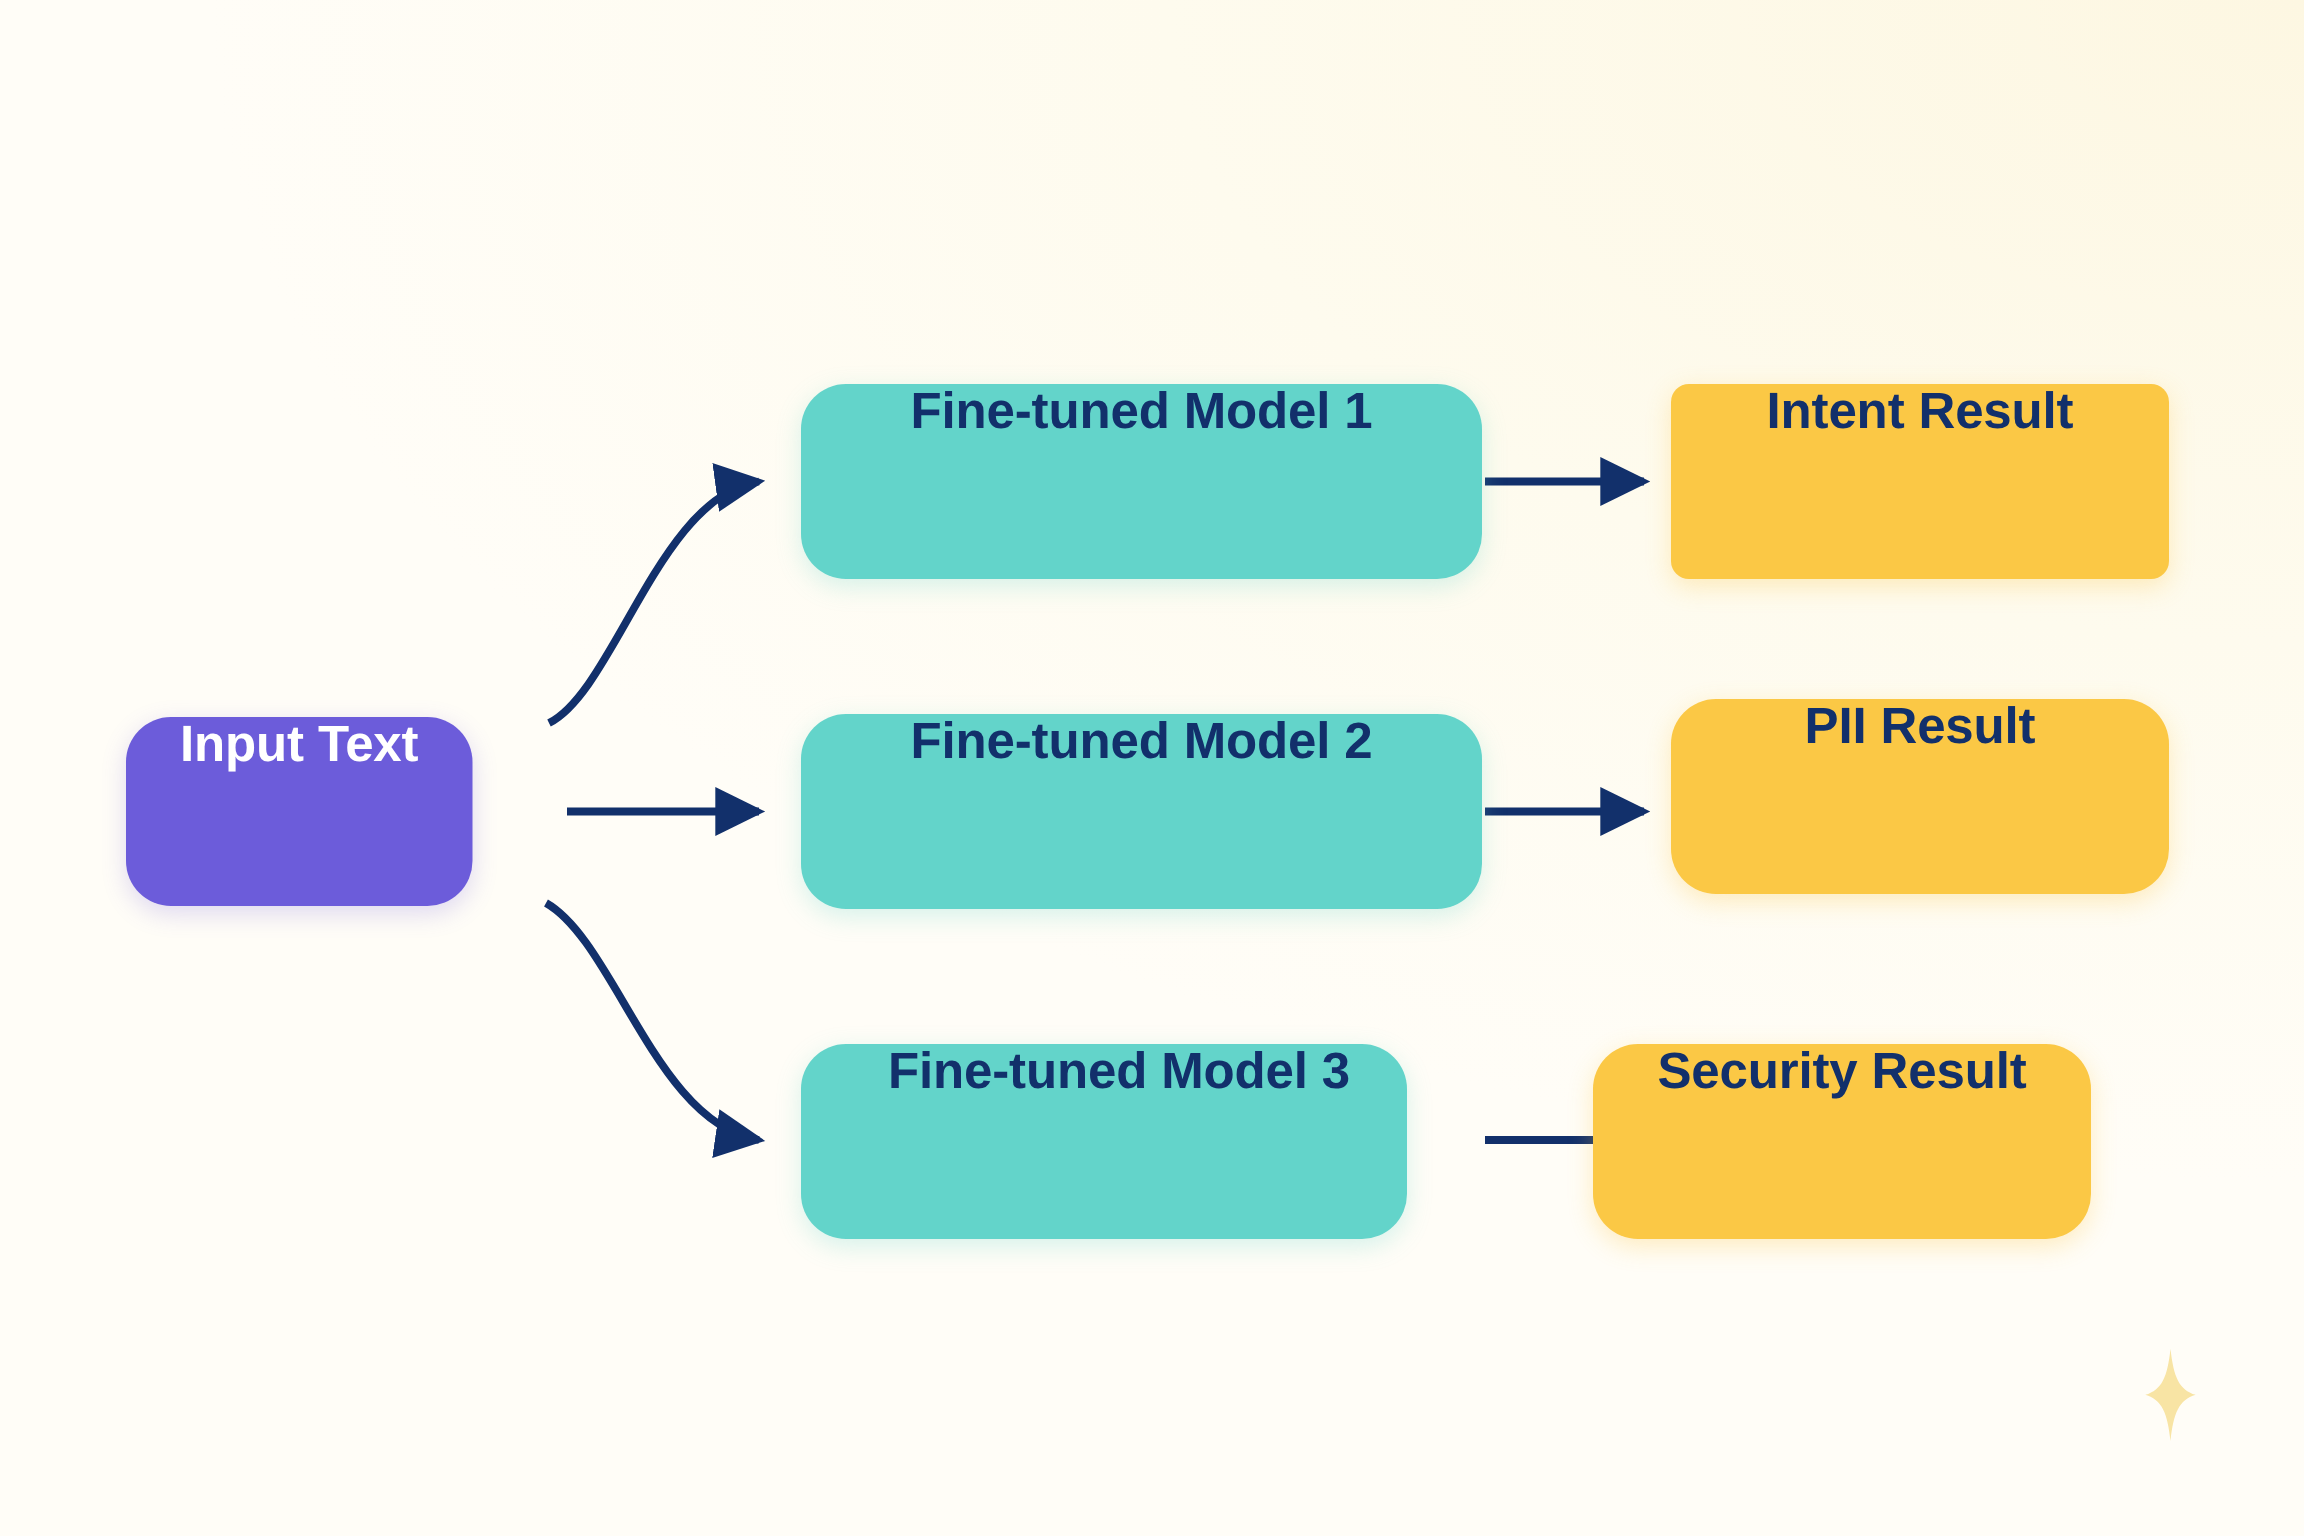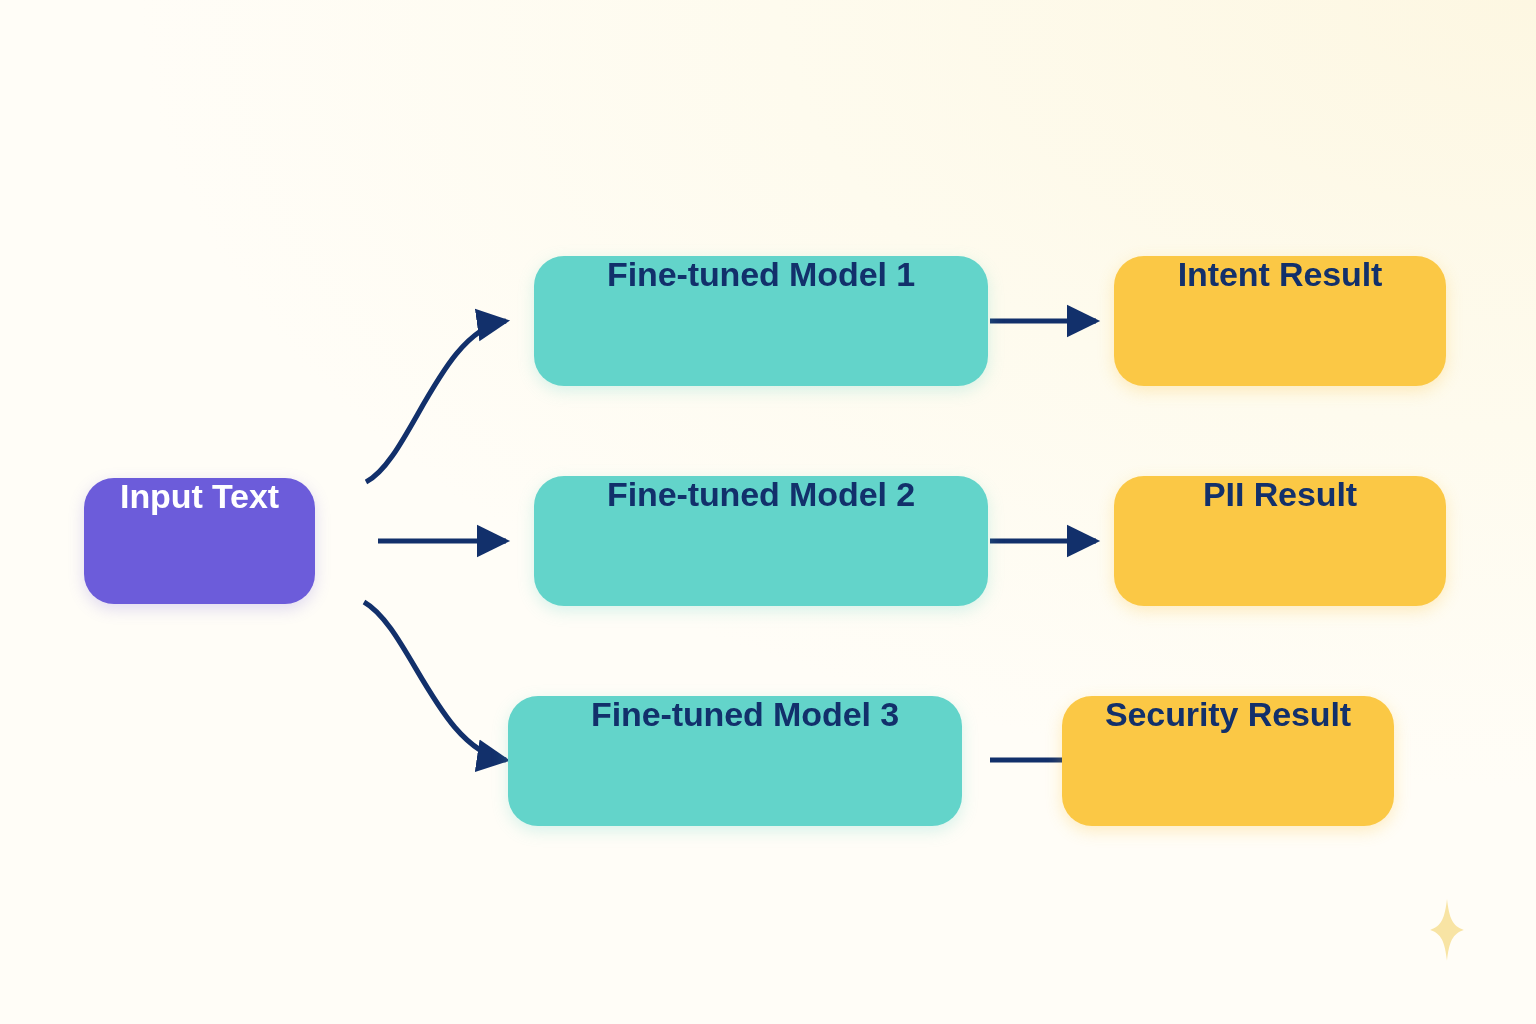--- a/index.html
+++ b/index.html
@@ -90,28 +90,28 @@
   <div class="node node-input" style="left:84px; top:478px; width:231px; height:126px;">
     <span>Input Text</span>
   </div>
 
   <div class="node node-model" style="left:534px; top:256px; width:454px; height:130px;">
     <span>Fine-tuned Model 1</span>
   </div>
   <div class="node node-model" style="left:534px; top:476px; width:454px; height:130px;">
     <span>Fine-tuned Model 2</span>
   </div>
-  <div class="node node-model" style="left:508px; top:696px; width:454px; height:130px;padding-left:20px;">
+  <div class="node node-model" style="left:534px; top:696px; width:404px; height:130px;padding-left:20px;">
     <span>Fine-tuned Model 3</span>
   </div>
 
-  <div class="node node-result" style="left:1114px; top:256px; width:332px; height:130px;">
+  <div class="node node-result" style="left:1114px; top:256px; width:332px; height:130px;border-radius:12px;">
     <span>Intent Result</span>
   </div>
-  <div class="node node-result" style="left:1114px; top:476px; width:332px; height:130px;">
+  <div class="node node-result" style="left:1114px; top:466px; width:332px; height:130px;">
     <span>PII Result</span>
   </div>
   <div class="node node-result" style="left:1062px; top:696px; width:332px; height:130px;">
     <span>Security Result</span>
   </div>
 
   <svg class="sparkle" style="left:1412px; top:897px;" viewBox="0 0 100 100" xmlns="http://www.w3.org/2000/svg">
     <path d="M50 3 C53 30 58 42 74 47 C58 52 53 64 50 91 C47 64 42 52 26 47 C42 42 47 30 50 3 Z" fill="#F8E4A4"></path>
   </svg>
 

